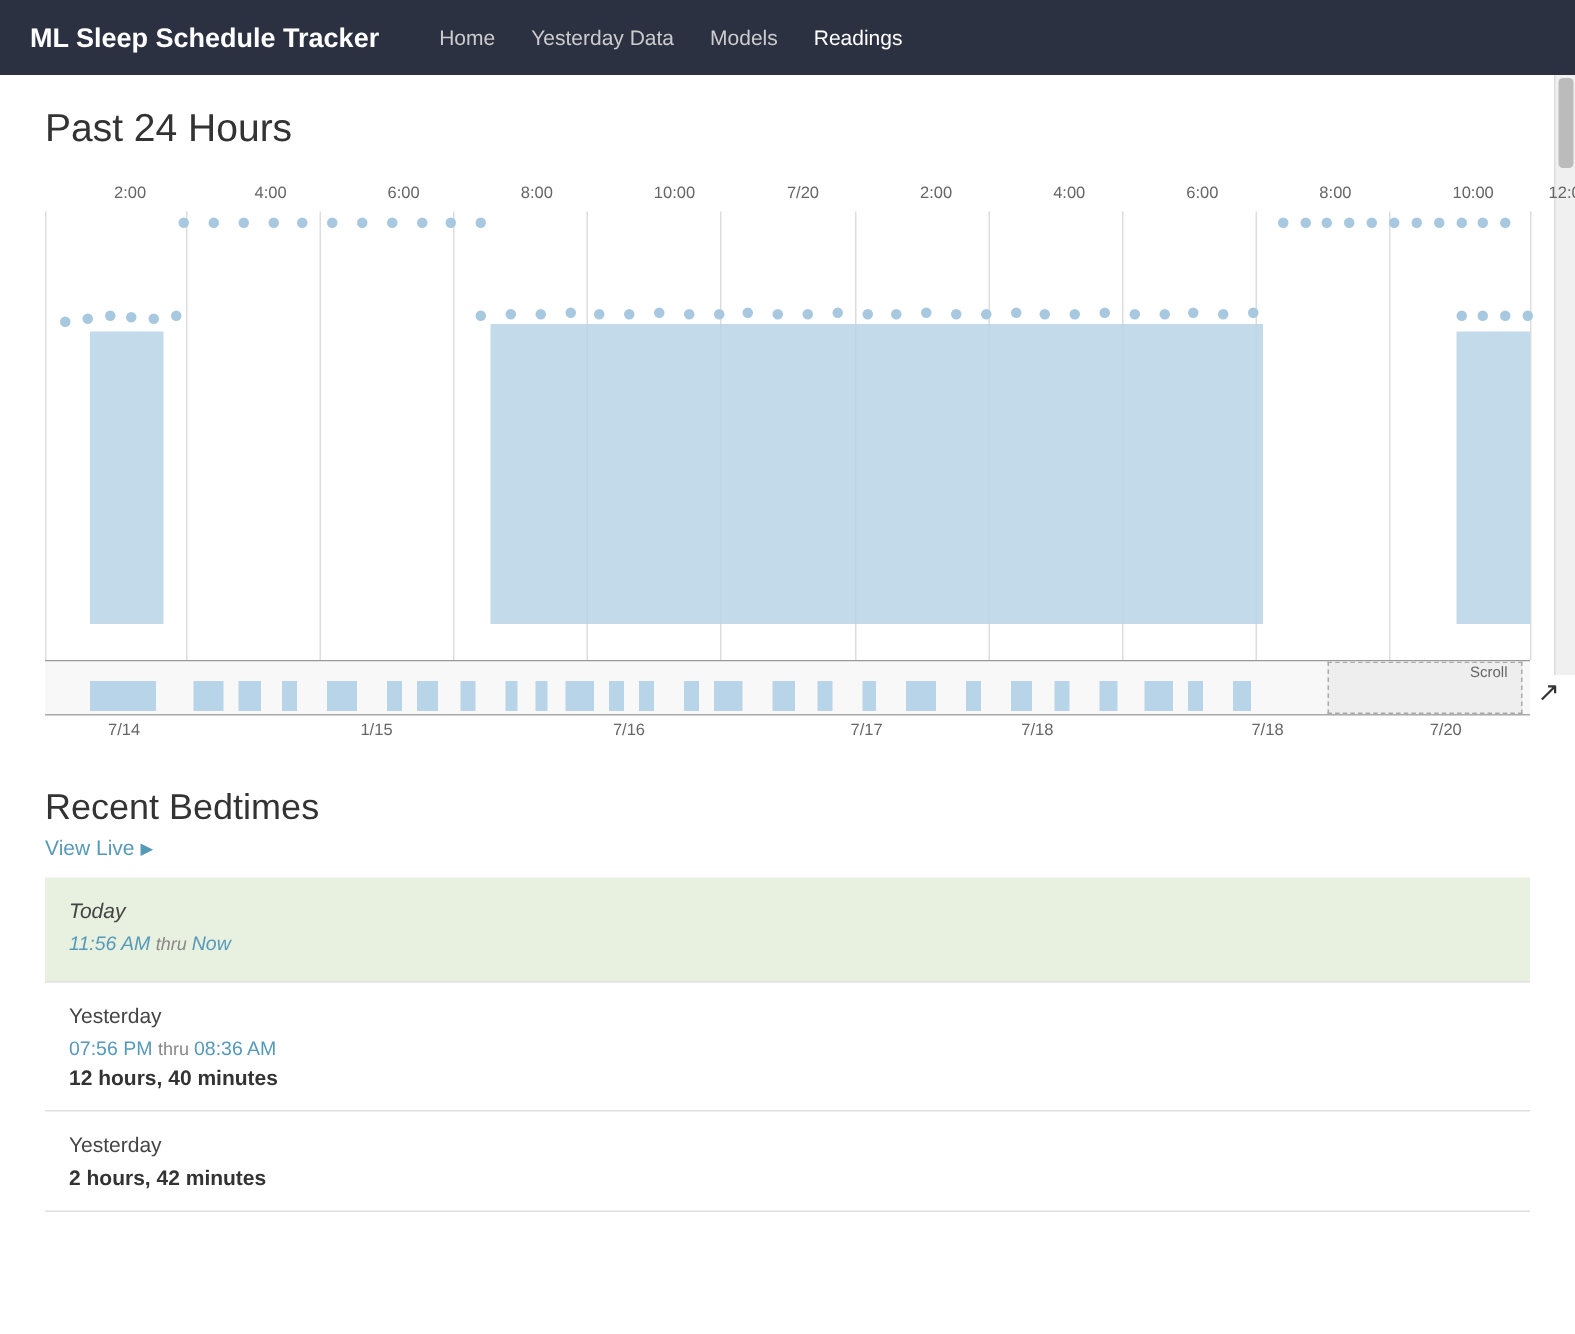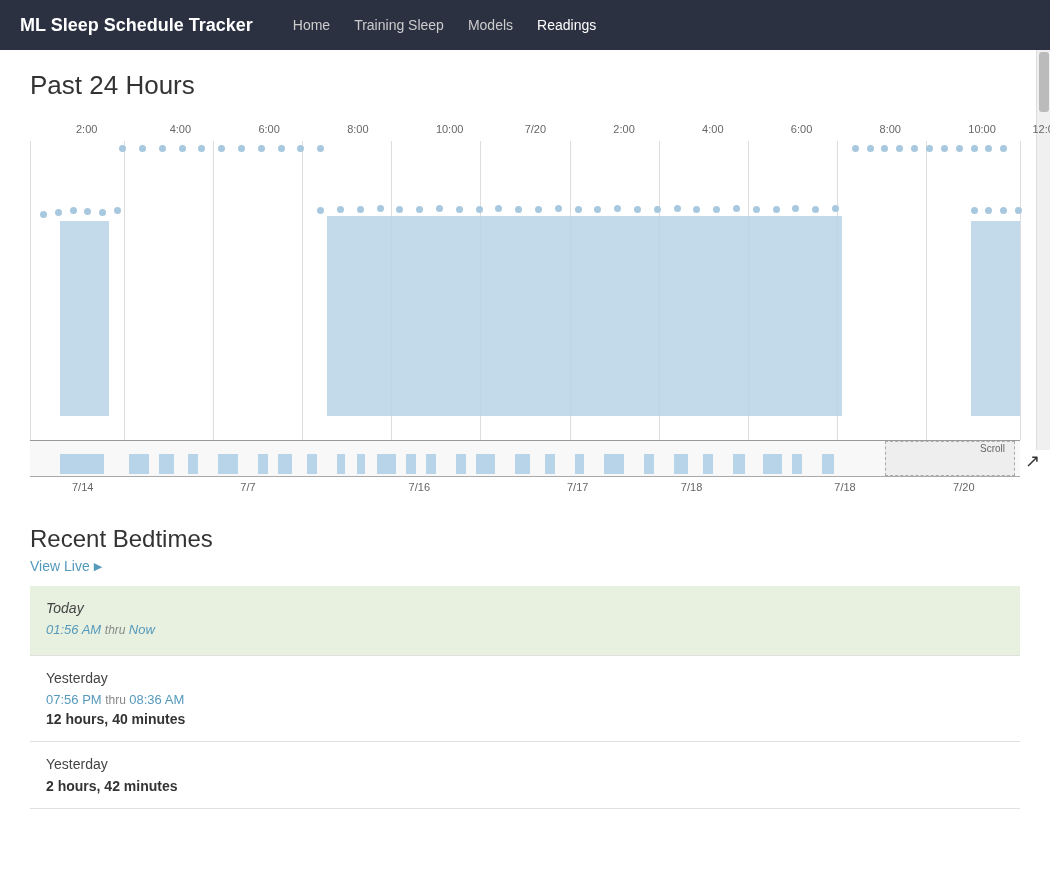--- a/index.html
+++ b/index.html
@@ -211,21 +211,21 @@
       color: #333;
     }
   </style>
 </head>
 <body>
 
 <nav class="navbar">
   <span class="navbar-brand">ML Sleep Schedule Tracker</span>
   <div class="navbar-nav">
     <span class="nav-item">Home</span>
-    <span class="nav-item">Training Sleep</span>
+    <span class="nav-item">Yesterday Data</span>
     <span class="nav-item">Models</span>
     <span class="nav-item active">Readings</span>
   </div>
 </nav>
 
 <div class="scrollbar-stub">
   <div class="scrollbar-thumb"></div>
 </div>
 
 <div class="main">
@@ -364,42 +364,42 @@
       <div class="mini-bar" style="left:74%; width:2%;"></div>
       <div class="mini-bar" style="left:77%; width:1%;"></div>
       <div class="mini-bar" style="left:80%; width:1.2%;"></div>
 
       <div class="mini-scroll-indicator"></div>
       <span class="scroll-label">Scroll</span>
     </div>
 
     <div class="chart-bottom-axis" style="position:relative; height:24px;">
       <span class="axis-label" style="left:0%; font-size:11px; color:#666;">7/14</span>
-      <span class="axis-label" style="left:17%; font-size:11px; color:#666;">7/7</span>
+      <span class="axis-label" style="left:17%; font-size:11px; color:#666;">1/15</span>
       <span class="axis-label" style="left:34%; font-size:11px; color:#666;">7/16</span>
       <span class="axis-label" style="left:50%; font-size:11px; color:#666;">7/17</span>
       <span class="axis-label" style="left:61.5%; font-size:11px; color:#666;">7/18</span>
       <span class="axis-label" style="left:77%; font-size:11px; color:#666;">7/18</span>
       <span class="axis-label" style="left:89%; font-size:11px; color:#666;">7/20</span>
     </div>
   </div>
 
   
   <h2 class="section-title">Recent Bedtimes</h2>
 
   <div class="view-live-link">
     <span>View Live</span>
     <span style="font-size:11px;">▶</span>
   </div>
 
   
   <div class="bedtime-entry today">
     <div class="day-label">Today</div>
     <div class="time-range">
-      <span>01:56 AM</span>
+      <span>11:56 AM</span>
       <span class="thru"> thru </span>
       <span>Now</span>
     </div>
   </div>
 
   
   <div class="bedtime-entry">
     <div class="day-label">Yesterday</div>
     <div class="time-range">
       <span>07:56 PM</span>

